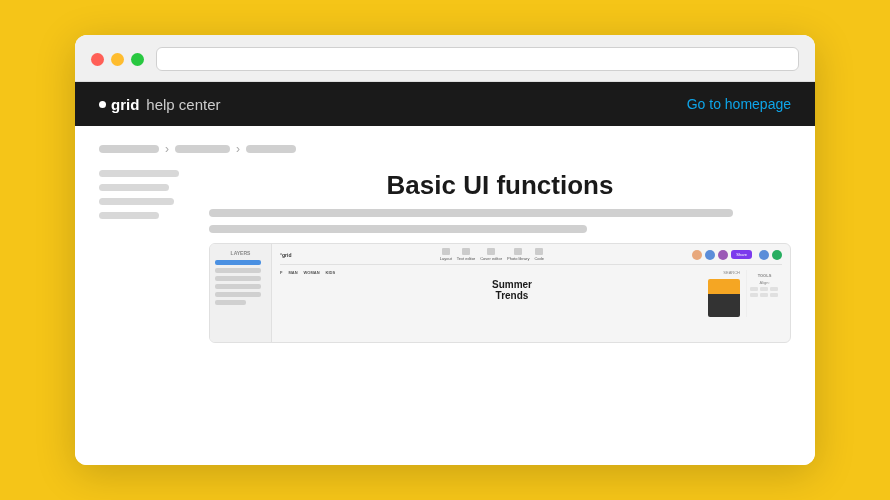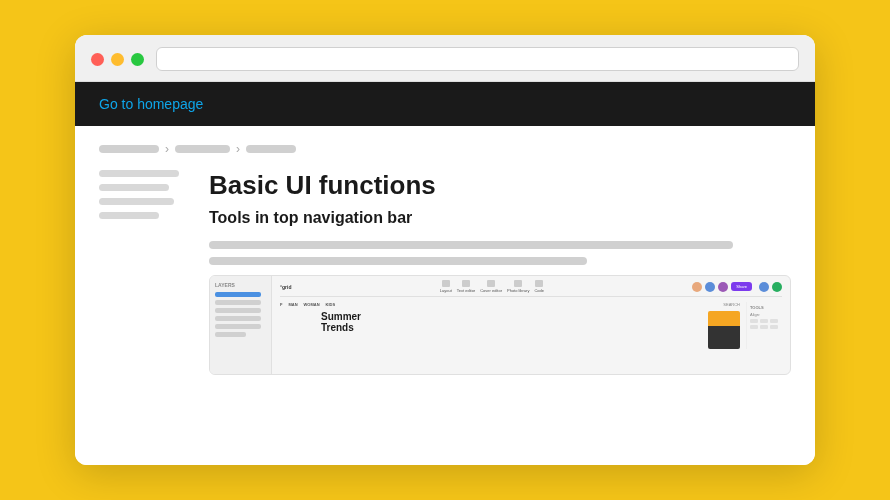--- a/index.html
+++ b/index.html
@@ -118,20 +118,21 @@
       background: #d8d8d8;
       border-radius: 4px;
       margin-bottom: 7px;
     }
     .sidebar-line:nth-child(1) { width: 80px; }
     .sidebar-line:nth-child(2) { width: 70px; }
     .sidebar-line:nth-child(3) { width: 75px; }
     .sidebar-line:nth-child(4) { width: 60px; }
     .main-content {
       flex: 1;
+      text-align: center;
     }
     .article-title {
       font-size: 26px;
       font-weight: 700;
       color: #1a1a1a;
       margin-bottom: 8px;
     }
     .article-subtitle {
       font-size: 16px;
       font-weight: 600;
@@ -315,20 +316,26 @@
   <div class="browser-chrome">
     <div class="traffic-lights">
       <div class="traffic-light red"></div>
       <div class="traffic-light yellow"></div>
       <div class="traffic-light green"></div>
     </div>
     <div class="address-bar"></div>
   </div>
 
   <div class="navbar">
+    <div class="logo">
+      <span class="logo-dot"></span>
+      <span class="logo-grid">grid</span>
+      <span style="margin-left:3px"></span>
+      <span class="logo-help">help center</span>
+    </div>
     <a class="go-homepage">Go to homepage</a>
   </div>
 
   <div class="content-area">
 
     <div class="breadcrumb">
       <div class="breadcrumb-segment" style="width:60px"></div>
       <span class="breadcrumb-chevron">›</span>
       <div class="breadcrumb-segment" style="width:55px"></div>
       <span class="breadcrumb-chevron">›</span>
@@ -339,21 +346,20 @@
 
       <div class="sidebar">
         <div class="sidebar-line" style="width:80px"></div>
         <div class="sidebar-line" style="width:70px"></div>
         <div class="sidebar-line" style="width:75px"></div>
         <div class="sidebar-line" style="width:60px"></div>
       </div>
 
       <div class="main-content">
         <h1 class="article-title">Basic UI functions</h1>
-        <h2 class="article-subtitle">Tools in top navigation bar</h2>
 
         <div class="content-line long"></div>
         <div class="content-line medium"></div>
 
         <div class="preview-box">
           <div class="preview-inner">
 
             <div class="preview-sidebar">
               <div class="preview-sidebar-header">LAYERS</div>
               <div class="preview-sidebar-item active"></div>

